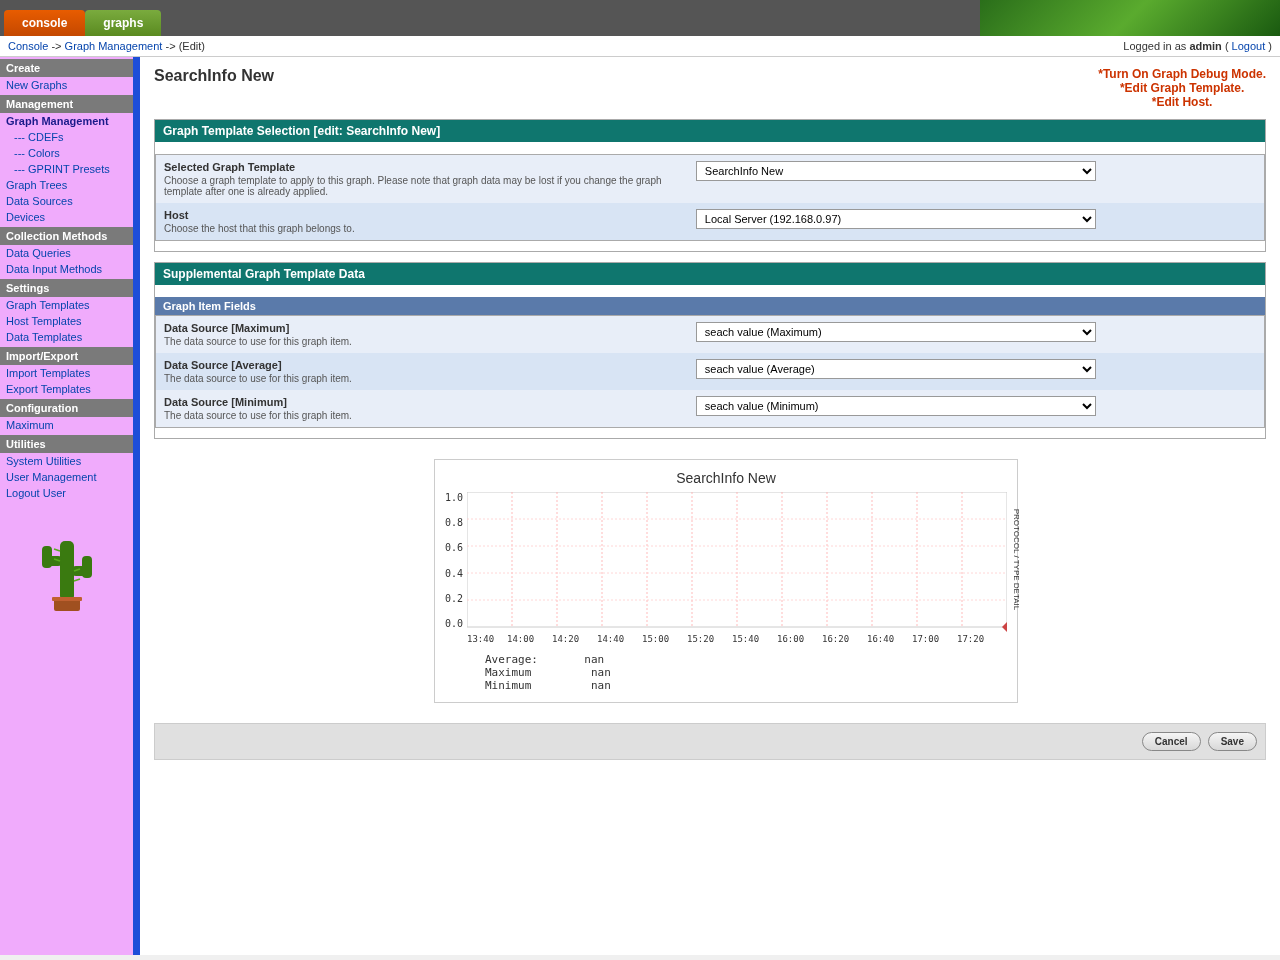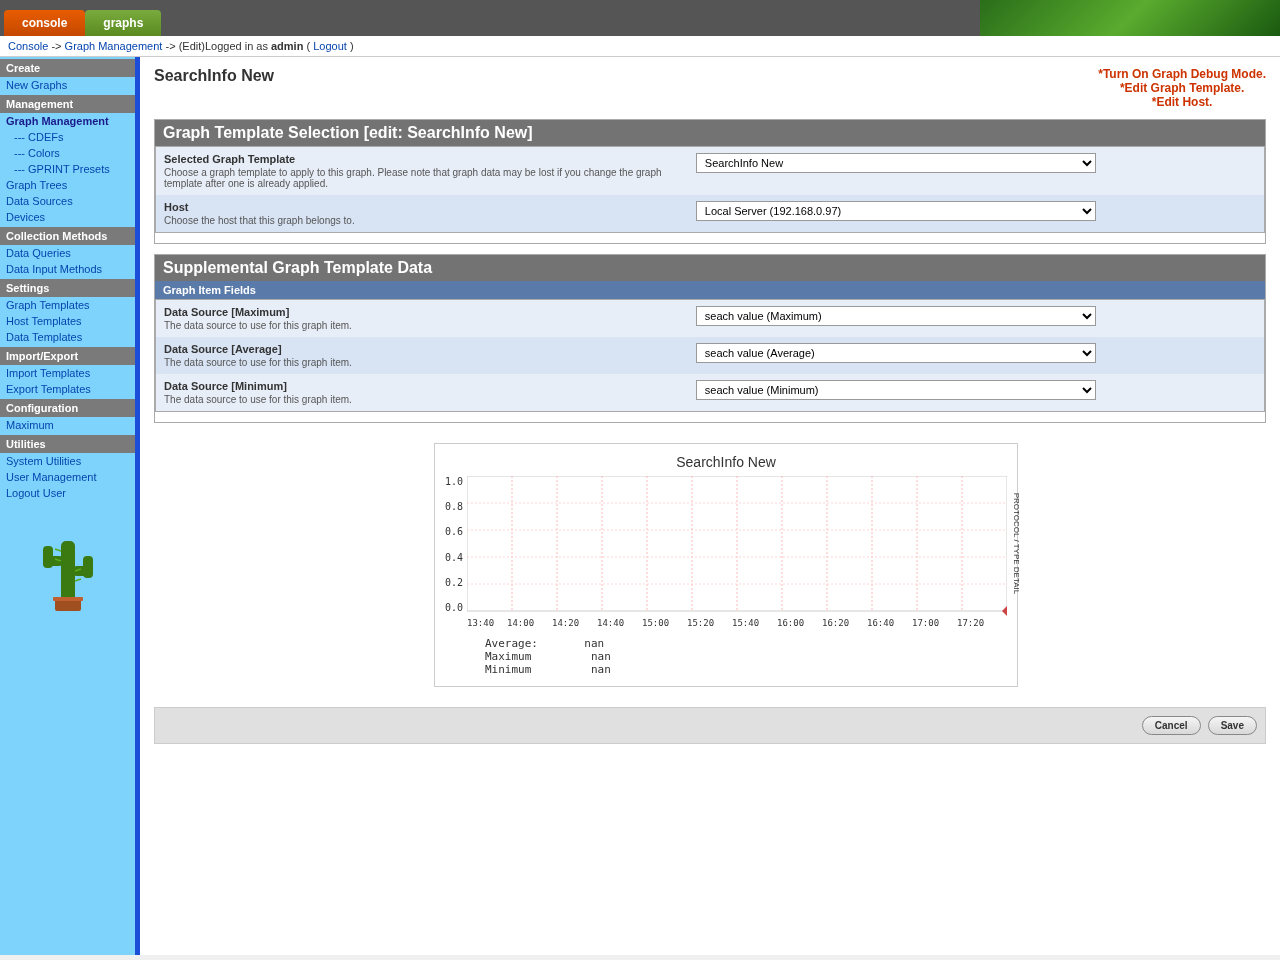--- a/index.html
+++ b/index.html
@@ -6,49 +6,49 @@
     body { font-family: Arial, Helvetica, sans-serif; font-size: 11px; background: #f0f0f0; color: #333; }
 
     
     .top-nav { background: #555; display: flex; align-items: flex-end; height: 36px; padding-left: 4px; position: relative; }
     .top-nav-tab { padding: 6px 18px; border-radius: 4px 4px 0 0; cursor: pointer; font-size: 12px; font-weight: bold; color: #fff; border: none; background: none; }
     .top-nav-tab.active-console { background: linear-gradient(to bottom, #e85c00, #c44800); color: #fff; }
     .top-nav-tab.active-graphs { background: linear-gradient(to bottom, #7aab3e, #5a8a20); color: #fff; }
     .top-banner { position: absolute; right: 0; top: 0; height: 36px; width: 300px; background: linear-gradient(135deg, #2a6e1a, #5aab2e, #1a5a10); overflow: hidden; }
 
     
-    .header-bar { background: #fff; border-bottom: 1px solid #ccc; padding: 4px 8px; display: flex; align-items: center; }
+    .header-bar { background: #fff; border-bottom: 1px solid #ccc; padding: 4px 8px; display: flex; justify-content: space-between; align-items: center; }
     .breadcrumb { color: #333; font-size: 11px; }
     .breadcrumb a { color: #0645ad; text-decoration: none; }
     .login-info { font-size: 11px; color: #333; }
     .login-info a { color: #0645ad; text-decoration: none; }
     .login-info strong { color: #333; }
 
     
     .main-layout { display: flex; min-height: calc(960px - 36px - 26px); }
 
     
-    .sidebar { width: 140px; background: #7dd3fc; border-right: 5px solid #1d4ed8; padding: 0; flex-shrink: 0; }
+    .sidebar { width: 140px; background: #f0abfc; border-right: 7px solid #1d4ed8; padding: 0; flex-shrink: 0; }
     .sidebar-section-header { background: #7a7a7a; color: #fff; font-weight: bold; font-size: 11px; padding: 3px 6px; margin-top: 2px; }
     .sidebar-item { padding: 2px 6px; font-size: 11px; cursor: pointer; }
     .sidebar-item a { text-decoration: none; color: #0645ad; }
     .sidebar-item.indent1 { padding-left: 14px; }
     .sidebar-logo { padding: 20px 10px; text-align: center; }
 
     
     .content { flex: 1; padding: 10px 14px; background: #fff; }
 
     
     .page-title-row { display: flex; justify-content: space-between; align-items: flex-start; margin-bottom: 10px; }
     .page-title { font-size: 16px; font-weight: bold; color: #333; }
     .action-links { text-align: right; }
     .action-links a { display: block; color: #cc3300; font-weight: bold; font-size: 12px; text-decoration: none; text-align: center; }
 
     
-    .section-header { background: #737373; color: #fff; font-weight: bold; font-size: 16px; padding: 4px 8px; margin-bottom: 0; }
+    .section-header { background: #0f766e; color: #fff; font-weight: bold; font-size: 12px; padding: 4px 8px; margin-bottom: 12px; }
     .subsection-header { background: #5a7aaa; color: #fff; font-weight: bold; font-size: 11px; padding: 3px 8px; }
 
     
     .form-table { width: 100%; border-collapse: collapse; margin-bottom: 10px; border: 1px solid #aaa; }
     .form-table tr:nth-child(odd) { background: #e8eef8; }
     .form-table tr:nth-child(even) { background: #d8e4f4; }
     .form-table td { padding: 6px 8px; vertical-align: top; }
     .form-table td:first-child { width: 48%; }
     .form-table td:last-child { width: 52%; }
     .field-label { font-weight: bold; font-size: 11px; color: #333; }

